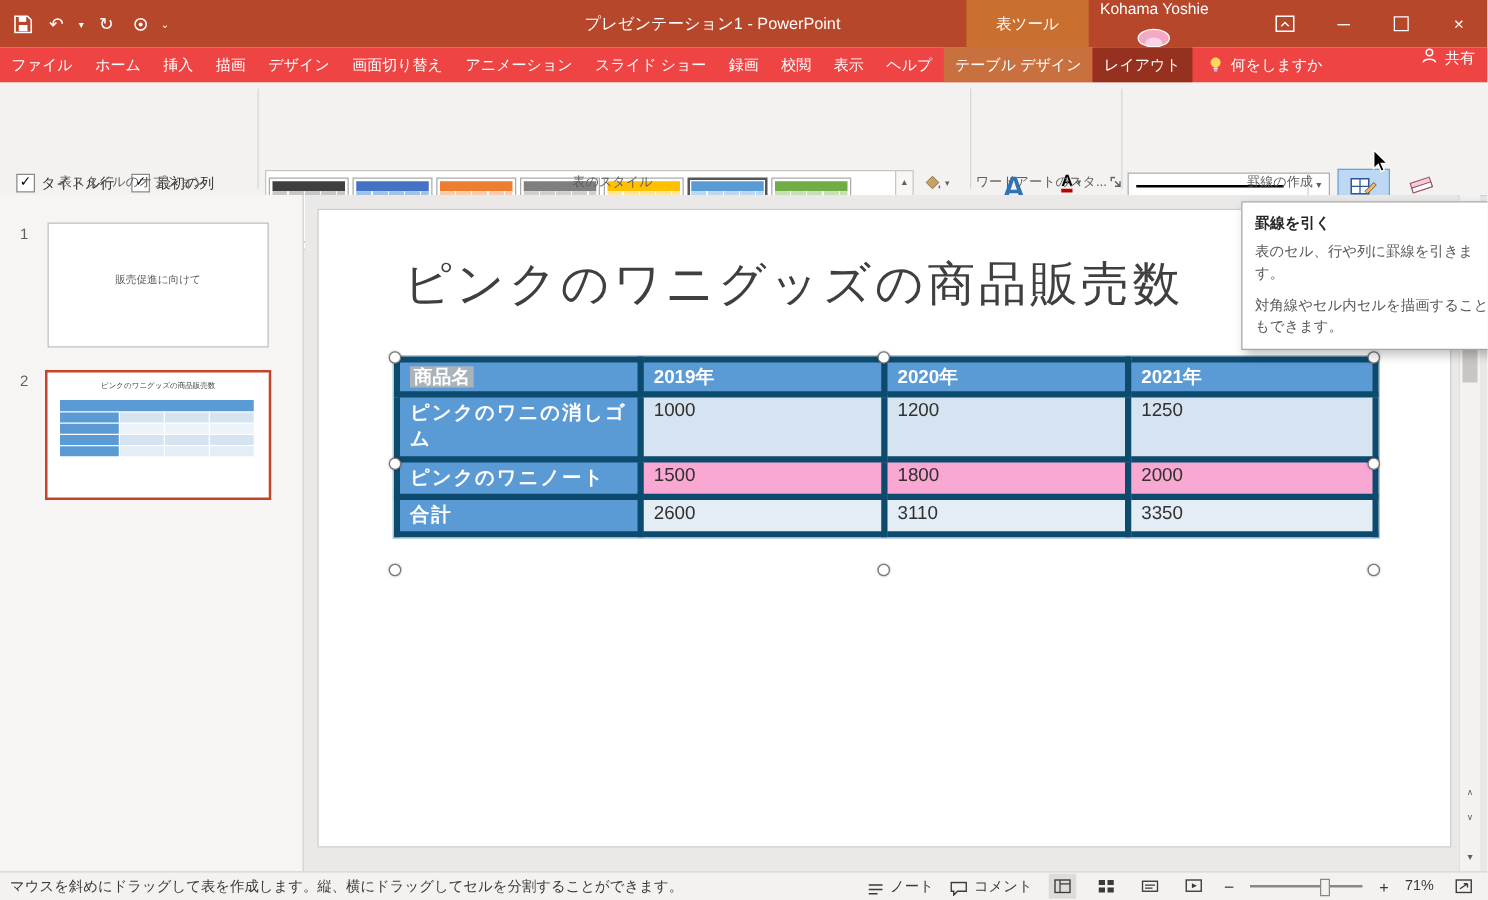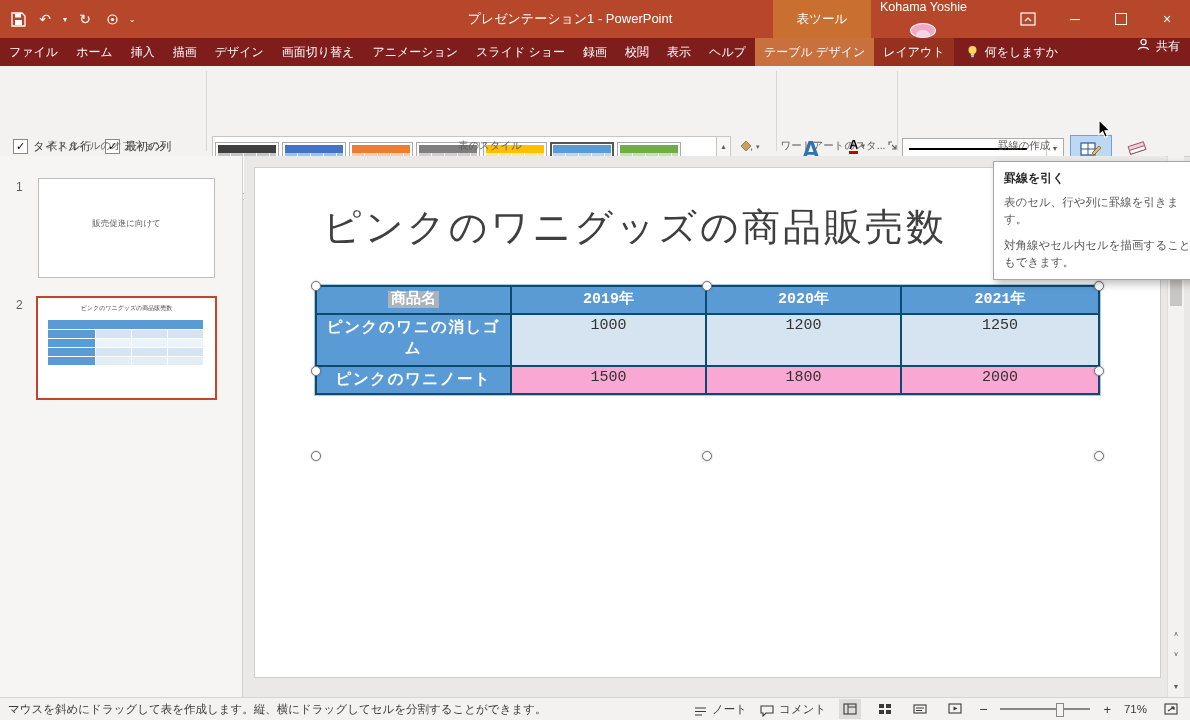--- a/index.html
+++ b/index.html
@@ -13,21 +13,21 @@
   .qat .caret{font-size:8px;min-width:10px;}
   .title-text{position:absolute;left:300px;width:540px;top:0;height:38px;display:flex;align-items:center;justify-content:center;font-size:13px;white-space:nowrap;}
   .tool-badge{position:absolute;left:773px;top:0;width:98px;height:38px;background:#C96F2F;display:flex;align-items:center;justify-content:center;font-size:12.5px;}
   .user{position:absolute;left:880px;top:0;height:38px;display:flex;align-items:center;gap:9px;font-size:12.5px;flex-direction:column;}
   .avatar{width:24px;height:24px;border-radius:50%;background:#F2A9C4;border:1px solid #fff;position:relative;overflow:hidden;}
   .avatar:after{content:"";position:absolute;left:5px;top:6px;width:14px;height:10px;border-radius:50%;background:#FBD3E2;}
   .ribbon-opts{position:absolute;left:1016px;top:7px;width:24px;height:24px;display:flex;align-items:center;justify-content:center;}
   .winbtn{position:absolute;top:0;width:46px;height:38px;display:flex;align-items:center;justify-content:center;color:#fff;font-size:14px;}
   .winbtn .sq{width:10px;height:10px;border:1px solid #fff;display:block;}
   
-  .tabrow{position:absolute;left:0;top:38px;width:100%;height:28px;background:#7f1d1d;display:flex;align-items:stretch;color:#fff;font-size:12px;}
+  .tabrow{position:absolute;left:0;top:38px;width:100%;height:28px;background:#ef4444;display:flex;align-items:stretch;color:#fff;font-size:12px;}
   .tab{padding:0 9px;display:flex;align-items:center;white-space:nowrap;}
   .tab.ctx-active{background:#C9703F;}
   .tab.ctx2{background:#96301F;}
   .tellme{display:flex;align-items:center;gap:6px;padding:0 12px;white-space:nowrap;}
   .share{position:absolute;right:10px;top:0;height:28px;display:flex;align-items:flex-start;gap:6px;font-size:12px;}
   
   .ribbon{position:absolute;left:0;top:66px;width:100%;height:90px;background:#F3F2F1;border-bottom:1px solid #D2D0CE;font-size:11.5px;}
   .vsep{position:absolute;top:5px;height:80px;width:1px;background:#D8D6D4;}
   .group-label{position:absolute;bottom:3px;font-size:10.5px;color:#605E5C;text-align:center;white-space:nowrap;overflow:hidden;}
   .cbx{position:absolute;display:flex;align-items:center;gap:5px;white-space:nowrap;font-size:11.5px;}
@@ -84,21 +84,21 @@
   .thumb2 .t{position:absolute;left:0;right:0;top:6px;text-align:center;font-size:6px;color:#404040;white-space:nowrap;}
   .mini2{position:absolute;left:10px;right:12px;top:22px;height:52px;display:flex;flex-direction:column;gap:1px;}
   .mini2 .row{display:flex;gap:1px;}
   .mini2 .h{height:9px;background:#5B9BD5;flex:1;}
   .mini2 .fc{width:30%;background:#5B9BD5;}
   .mini2 .v{flex:1;}
   .workspace{position:absolute;left:244px;top:156px;width:922px;height:541px;background:#EAE9E8;}
   .slide{position:absolute;left:255px;top:168px;width:905px;height:509px;background:#fff;box-shadow:0 0 0 1px #CFCECD;}
   .slide-title{position:absolute;left:68px;top:34px;font-size:38px;color:#3F3F3F;letter-spacing:3px;white-space:nowrap;font-weight:400;}
   .ptable{position:absolute;left:60px;top:117px;border-collapse:collapse;table-layout:fixed;outline:1px solid #AEC8E0;}
-  .ptable th,.ptable td{border:2px solid #0c4a6e;padding:2px 8px;vertical-align:top;text-align:center;font-size:15px;box-sizing:border-box;font-family:Liberation Mono, monospace;}
+  .ptable th,.ptable td{border:5px solid #0c4a6e;padding:2px 8px;vertical-align:top;text-align:left;font-size:15px;box-sizing:border-box;}
   .ptable th{background:#5B9BD5;color:#fff;font-weight:bold;height:28px;}
   .ptable td.fc{background:#5B9BD5;color:#fff;font-weight:bold;font-size:15.5px;letter-spacing:1.5px;}
   .r0 td{height:52px;}.r1 td{height:34px;}.r2 td{height:28px;}.r3 td{height:28px;}
   .r0 td.val{background:#D6E4F1;}
   .r1 td.val{background:#ECF3F9;}
   .r2 td.val{background:#f9a8d4;}
   .r3 td.val{background:#E3EDF6;}
   .sel-hl{background:#ABB3BA;padding:0 3px;}
   .handle{position:absolute;width:8px;height:8px;border-radius:50%;background:#fff;border:1px solid #767676;box-shadow:0 0 2px rgba(0,0,0,.35);}
   .vscroll{position:absolute;left:1167px;top:156px;width:17px;height:541px;background:#F3F2F1;border-left:1px solid #E1DFDD;box-sizing:border-box;}
@@ -430,20 +430,26 @@
         <td class="val">1000</td>
         <td class="val">1200</td>
         <td class="val">1250</td>
       </tr>
       <tr class="r2">
         <td class="fc">ピンクのワニノート</td>
         <td class="val">1500</td>
         <td class="val">1800</td>
         <td class="val">2000</td>
       </tr>
+      <tr class="r3">
+        <td class="fc">合計</td>
+        <td class="val">2600</td>
+        <td class="val">3110</td>
+        <td class="val">3350</td>
+      </tr>
     </tbody>
       </table>
     <span class="handle" style="left:56px;top:113px;"></span>
     <span class="handle" style="left:447px;top:113px;"></span>
     <span class="handle" style="left:839px;top:113px;"></span>
     <span class="handle" style="left:56px;top:198px;"></span>
     <span class="handle" style="left:839px;top:198px;"></span>
     <span class="handle" style="left:56px;top:283px;"></span>
     <span class="handle" style="left:447px;top:283px;"></span>
     <span class="handle" style="left:839px;top:283px;"></span>

